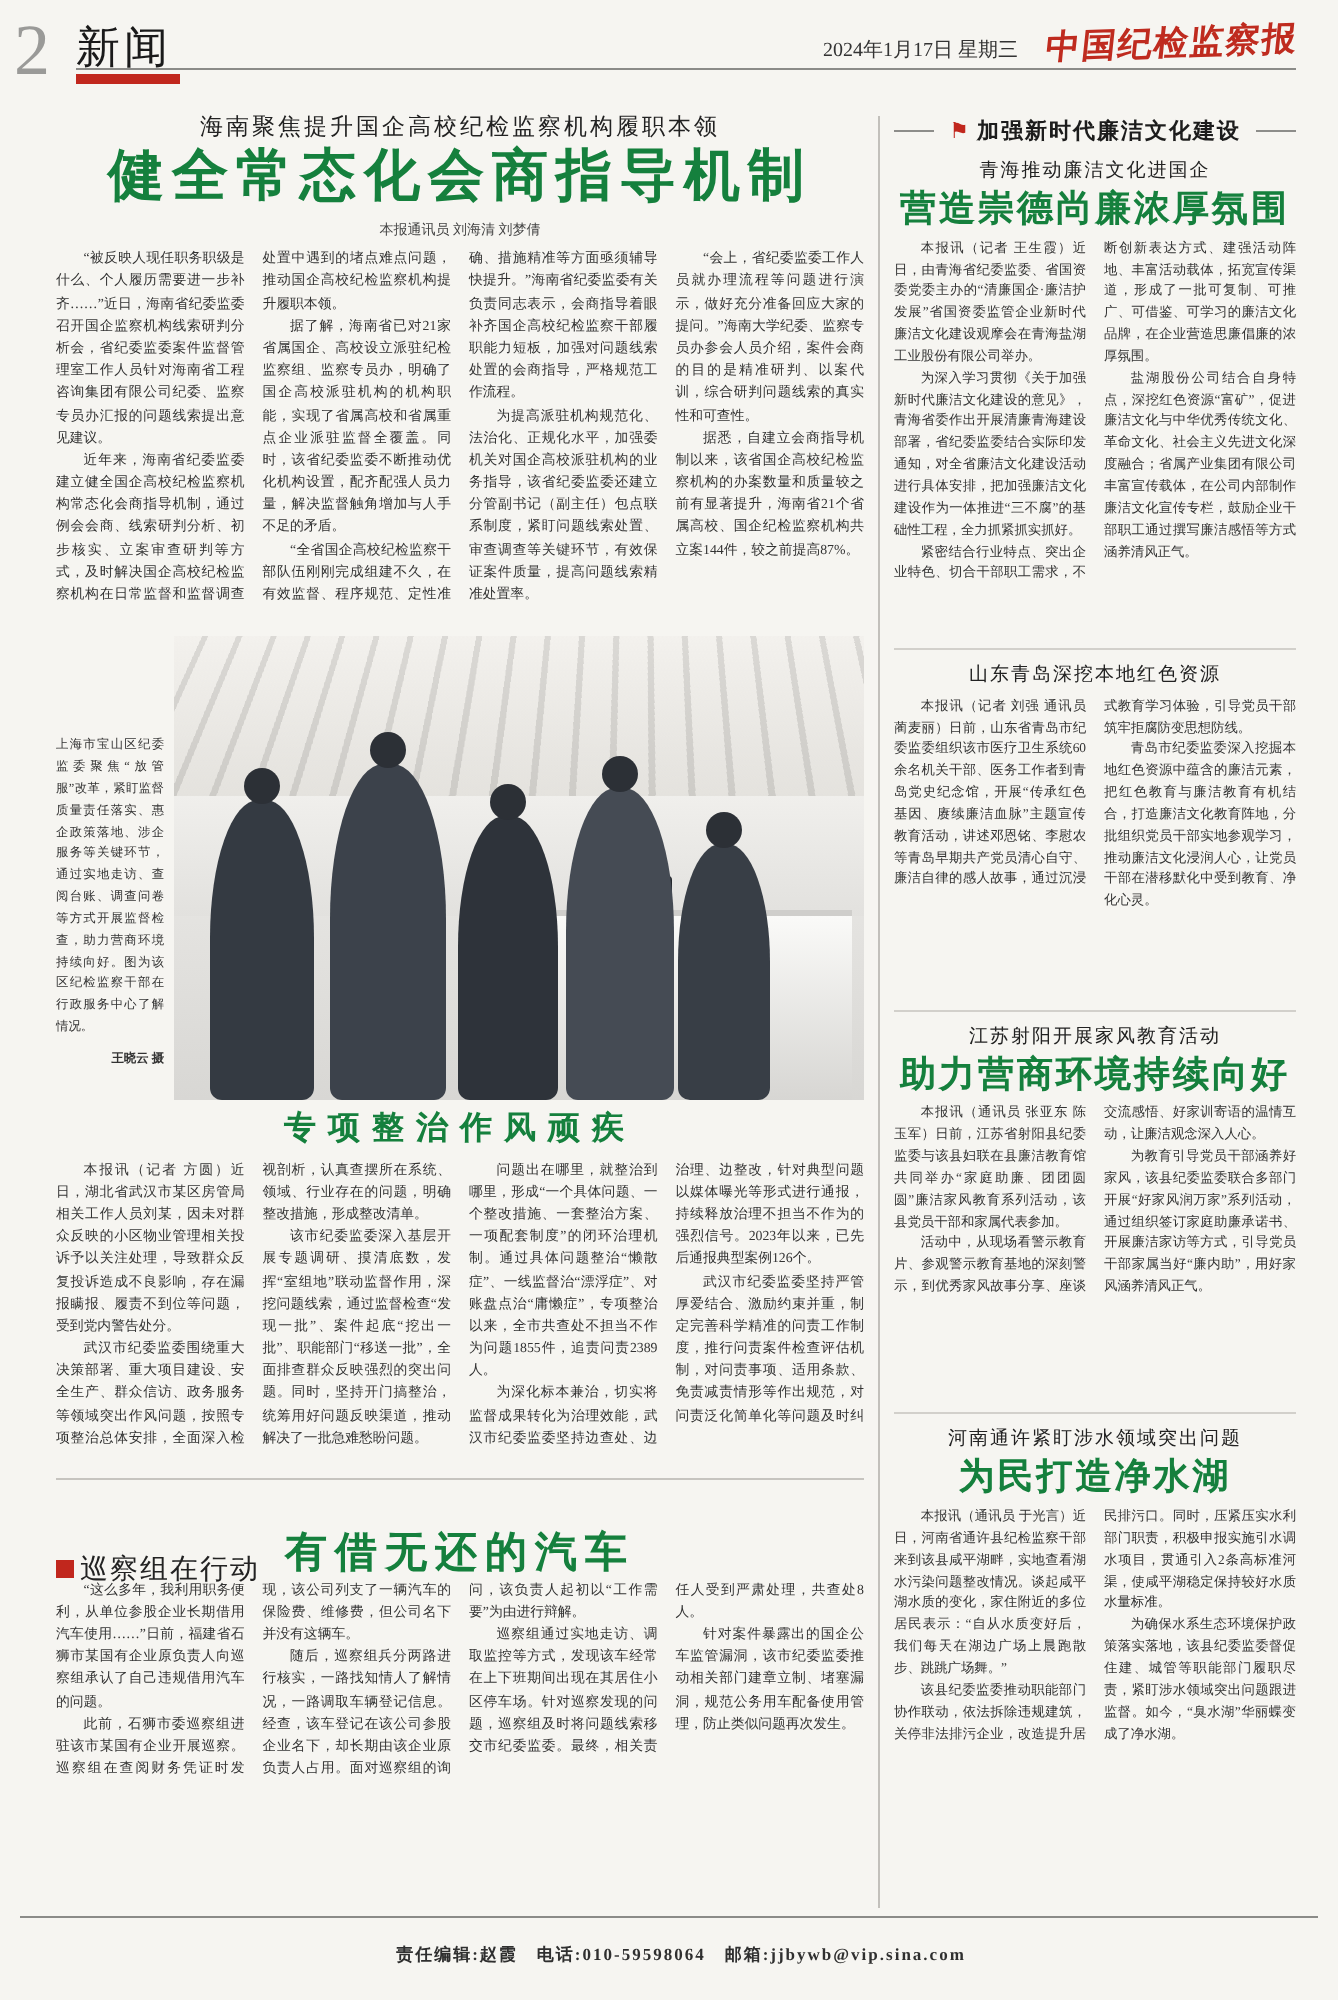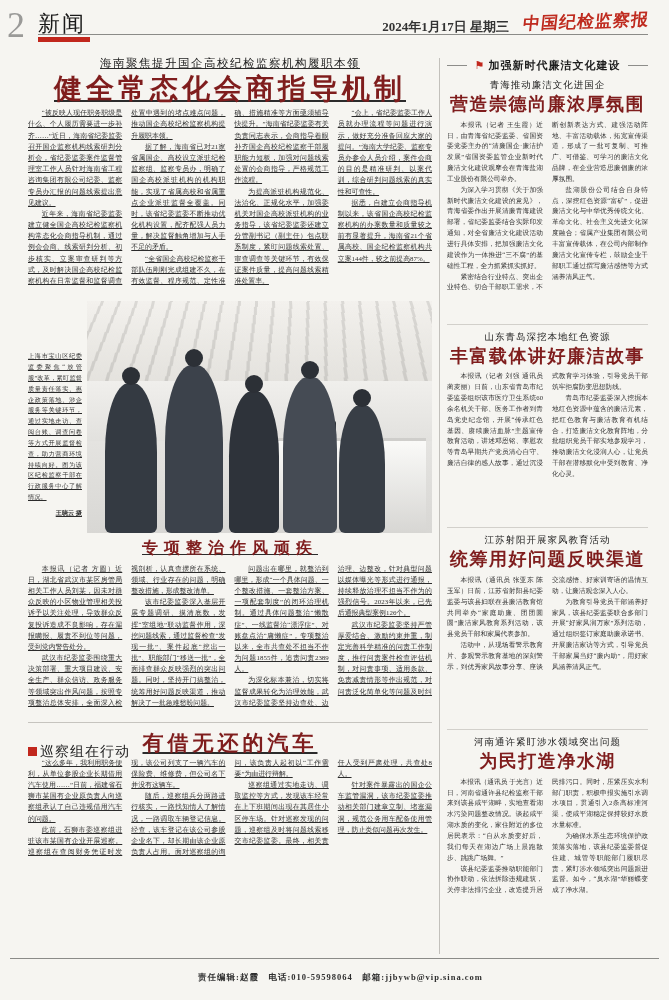--- a/index.html
+++ b/index.html
@@ -7,30 +7,30 @@
     position:relative;width:669px;height:1000px;margin:0 auto;
     background:#f6f5f1;color:#2b2b2b;overflow:hidden;
     font-family:"Liberation Serif","DejaVu Serif",serif;
   }
   
   .hdr{position:relative;height:50px;}
   .hdr .pgnum{position:absolute;left:7px;top:4px;font-size:36px;color:#9a9a98;font-weight:400;}
   .hdr .section{position:absolute;left:38px;top:9px;font-size:22px;font-weight:normal;color:#1a1a1a;letter-spacing:2px;}
   .hdr .redbar{position:absolute;left:38px;top:37px;width:52px;height:5px;background:#c1271d;}
   .hdr .rule{position:absolute;left:38px;right:21px;top:34px;height:1px;background:#8b8b88;}
-  .hdr .date{position:absolute;right:160px;top:18px;font-size:13px;font-weight:bold;color:#333;}
+  .hdr .date{position:absolute;right:160px;top:18px;font-size:10px;font-weight:normal;color:#333;}
   .hdr .masthead{position:absolute;right:20px;top:10px;font-size:17px;font-weight:bold;color:#bf2b1f;transform:skew(-6deg,-2deg);letter-spacing:1px;}
   
   .main{position:absolute;top:52px;left:28px;right:21px;bottom:46px;display:flex;}
-  .colL{width:404px;text-decoration:underline;}
+  .colL{width:404px;}
   .vrule{width:1px;background:#c2c0bb;margin:6px 7px 0 7px;}
   .colR{flex:1;min-width:0;}
   
   .kicker{text-align:center;font-size:11.5px;color:#222;letter-spacing:1.5px;margin:4px 0 2px;}
-  .headline{text-align:center;font-weight:bold;color:#7f1d1d;line-height:1.15;}
+  .headline{text-align:center;font-weight:bold;color:#15803d;line-height:1.15;}
   .byline{text-align:center;font-size:7px;color:#444;margin:5px 0 4px;}
   .body{font-size:6.9px;line-height:1.62;color:#333;text-align:justify;overflow:hidden;}
   .body p{margin:0;text-indent:2em;}
   .cols4{column-count:4;column-gap:9px;}
   .cols2{column-count:2;column-gap:9px;}
   
   .lead .headline{font-size:28px;letter-spacing:4px;margin:2px 0 0;}
   .lead .body{height:186px;margin-top:2px;}
   
   .figure{display:flex;margin:8px 0 6px;}
@@ -53,21 +53,21 @@
   
   .mid .kicker{font-size:10.5px;margin-top:6px;}
   .mid .headline{font-size:16px;letter-spacing:6px;}
   .mid .body{height:152px;margin-top:5px;}
   
   .hairline{height:1px;background:#c6c4bf;margin:7px 0 0;}
   .bottom{position:relative;}
   .bottom .labelrow{position:absolute;left:0;top:12px;display:flex;align-items:center;gap:3px;}
   .bottom .label-icon{width:9px;height:9px;background:#c1271d;display:inline-block;}
   .bottom .label{font-size:14px;color:#222;letter-spacing:1px;}
-  .bottom .headline{font-size:21px;letter-spacing:4px;margin-top:8px;}
+  .bottom .headline{font-size:21px;letter-spacing:4px;margin-top:24px;}
   .bottom .body{height:108px;margin-top:2px;}
   
   .banner{display:flex;align-items:center;margin:6px 0 2px;}
   .banner .line{flex:1;height:1px;background:#8d8d8a;}
   .banner .flag-icon{color:#c1271d;font-size:11px;margin:0 4px 0 8px;}
   .banner .btxt{font-size:11px;font-weight:bold;color:#1c1c1c;letter-spacing:1px;margin-right:8px;}
   .rart .kicker{font-size:9.5px;letter-spacing:1px;margin-top:6px;}
   .rart .headline{font-size:18px;letter-spacing:1.5px;margin-top:1px;}
   .rart .body{font-size:6.7px;margin-top:5px;}
   .rsep{height:1px;background:#d2d0cb;margin:8px 0 2px;}
@@ -91,20 +91,21 @@
     <div class="masthead">中国纪检监察报</div>
   </div>
 
   <div class="main">
 
     <div class="colL">
 
       <div class="lead">
         <div class="kicker">海南聚焦提升国企高校纪检监察机构履职本领</div>
         <div class="headline">健全常态化会商指导机制</div>
+        <div class="byline">本报通讯员 刘海清 刘梦倩</div>
         <div class="body cols4">
             <p>“被反映人现任职务职级是什么、个人履历需要进一步补齐……”近日，海南省纪委监委召开国企监察机构线索研判分析会，省纪委监委案件监督管理室工作人员针对海南省工程咨询集团有限公司纪委、监察专员办汇报的问题线索提出意见建议。</p>
             <p>近年来，海南省纪委监委建立健全国企高校纪检监察机构常态化会商指导机制，通过例会会商、线索研判分析、初步核实、立案审查研判等方式，及时解决国企高校纪检监察机构在日常监督和监督调查处置中遇到的堵点难点问题，推动国企高校纪检监察机构提升履职本领。</p>
             <p>据了解，海南省已对21家省属国企、高校设立派驻纪检监察组、监察专员办，明确了国企高校派驻机构的机构职能，实现了省属高校和省属重点企业派驻监督全覆盖。同时，该省纪委监委不断推动优化机构设置，配齐配强人员力量，解决监督触角增加与人手不足的矛盾。</p>
             <p>“全省国企高校纪检监察干部队伍刚刚完成组建不久，在有效监督、程序规范、定性准确、措施精准等方面亟须辅导快提升。”海南省纪委监委有关负责同志表示，会商指导着眼补齐国企高校纪检监察干部履职能力短板，加强对问题线索处置的会商指导，严格规范工作流程。</p>
             <p>为提高派驻机构规范化、法治化、正规化水平，加强委机关对国企高校派驻机构的业务指导，该省纪委监委还建立分管副书记（副主任）包点联系制度，紧盯问题线索处置、审查调查等关键环节，有效保证案件质量，提高问题线索精准处置率。</p>
             <p>“会上，省纪委监委工作人员就办理流程等问题进行演示，做好充分准备回应大家的提问。”海南大学纪委、监察专员办参会人员介绍，案件会商的目的是精准研判、以案代训，综合研判问题线索的真实性和可查性。</p>
             <p>据悉，自建立会商指导机制以来，该省国企高校纪检监察机构的办案数量和质量较之前有显著提升，海南省21个省属高校、国企纪检监察机构共立案144件，较之前提高87%。</p>
           </div>
       </div>
@@ -175,31 +176,30 @@
             <p>本报讯（记者 王生霞）近日，由青海省纪委监委、省国资委党委主办的“清廉国企·廉洁护发展”省国资委监管企业新时代廉洁文化建设观摩会在青海盐湖工业股份有限公司举办。</p>
             <p>为深入学习贯彻《关于加强新时代廉洁文化建设的意见》，青海省委作出开展清廉青海建设部署，省纪委监委结合实际印发通知，对全省廉洁文化建设活动进行具体安排，把加强廉洁文化建设作为一体推进“三不腐”的基础性工程，全力抓紧抓实抓好。</p>
             <p>紧密结合行业特点、突出企业特色、切合干部职工需求，不断创新表达方式、建强活动阵地、丰富活动载体，拓宽宣传渠道，形成了一批可复制、可推广、可借鉴、可学习的廉洁文化品牌，在企业营造思廉倡廉的浓厚氛围。</p>
             <p>盐湖股份公司结合自身特点，深挖红色资源“富矿”，促进廉洁文化与中华优秀传统文化、革命文化、社会主义先进文化深度融合；省属产业集团有限公司丰富宣传载体，在公司内部制作廉洁文化宣传专栏，鼓励企业干部职工通过撰写廉洁感悟等方式涵养清风正气。</p>
           </div>
       </div>
       <div class="rsep"></div>
 
       <div class="rart">
         <div class="kicker">山东青岛深挖本地红色资源</div>
-        <div class="headline">丰富载体讲好廉洁故事</div>
         <div class="body cols2 hB">
             <p>本报讯（记者 刘强 通讯员 蔺麦丽）日前，山东省青岛市纪委监委组织该市医疗卫生系统60余名机关干部、医务工作者到青岛党史纪念馆，开展“传承红色基因、赓续廉洁血脉”主题宣传教育活动，讲述邓恩铭、李慰农等青岛早期共产党员清心自守、廉洁自律的感人故事，通过沉浸式教育学习体验，引导党员干部筑牢拒腐防变思想防线。</p>
             <p>青岛市纪委监委深入挖掘本地红色资源中蕴含的廉洁元素，把红色教育与廉洁教育有机结合，打造廉洁文化教育阵地，分批组织党员干部实地参观学习，推动廉洁文化浸润人心，让党员干部在潜移默化中受到教育、净化心灵。</p>
           </div>
       </div>
       <div class="rsep"></div>
 
       <div class="rart">
         <div class="kicker">江苏射阳开展家风教育活动</div>
-        <div class="headline">统筹用好问题反映渠道</div>
+        <div class="headline">助力营商环境持续向好</div>
         <div class="body cols2 hC">
             <p>本报讯（通讯员 张亚东 陈玉军）日前，江苏省射阳县纪委监委与该县妇联在县廉洁教育馆共同举办“家庭助廉、团团圆圆”廉洁家风教育系列活动，该县党员干部和家属代表参加。</p>
             <p>活动中，从现场看警示教育片、参观警示教育基地的深刻警示，到优秀家风故事分享、座谈交流感悟、好家训寄语的温情互动，让廉洁观念深入人心。</p>
             <p>为教育引导党员干部涵养好家风，该县纪委监委联合多部门开展“好家风润万家”系列活动，通过组织签订家庭助廉承诺书、开展廉洁家访等方式，引导党员干部家属当好“廉内助”，用好家风涵养清风正气。</p>
           </div>
       </div>
       <div class="rsep"></div>
 
       <div class="rart">
         <div class="kicker">河南通许紧盯涉水领域突出问题</div>

